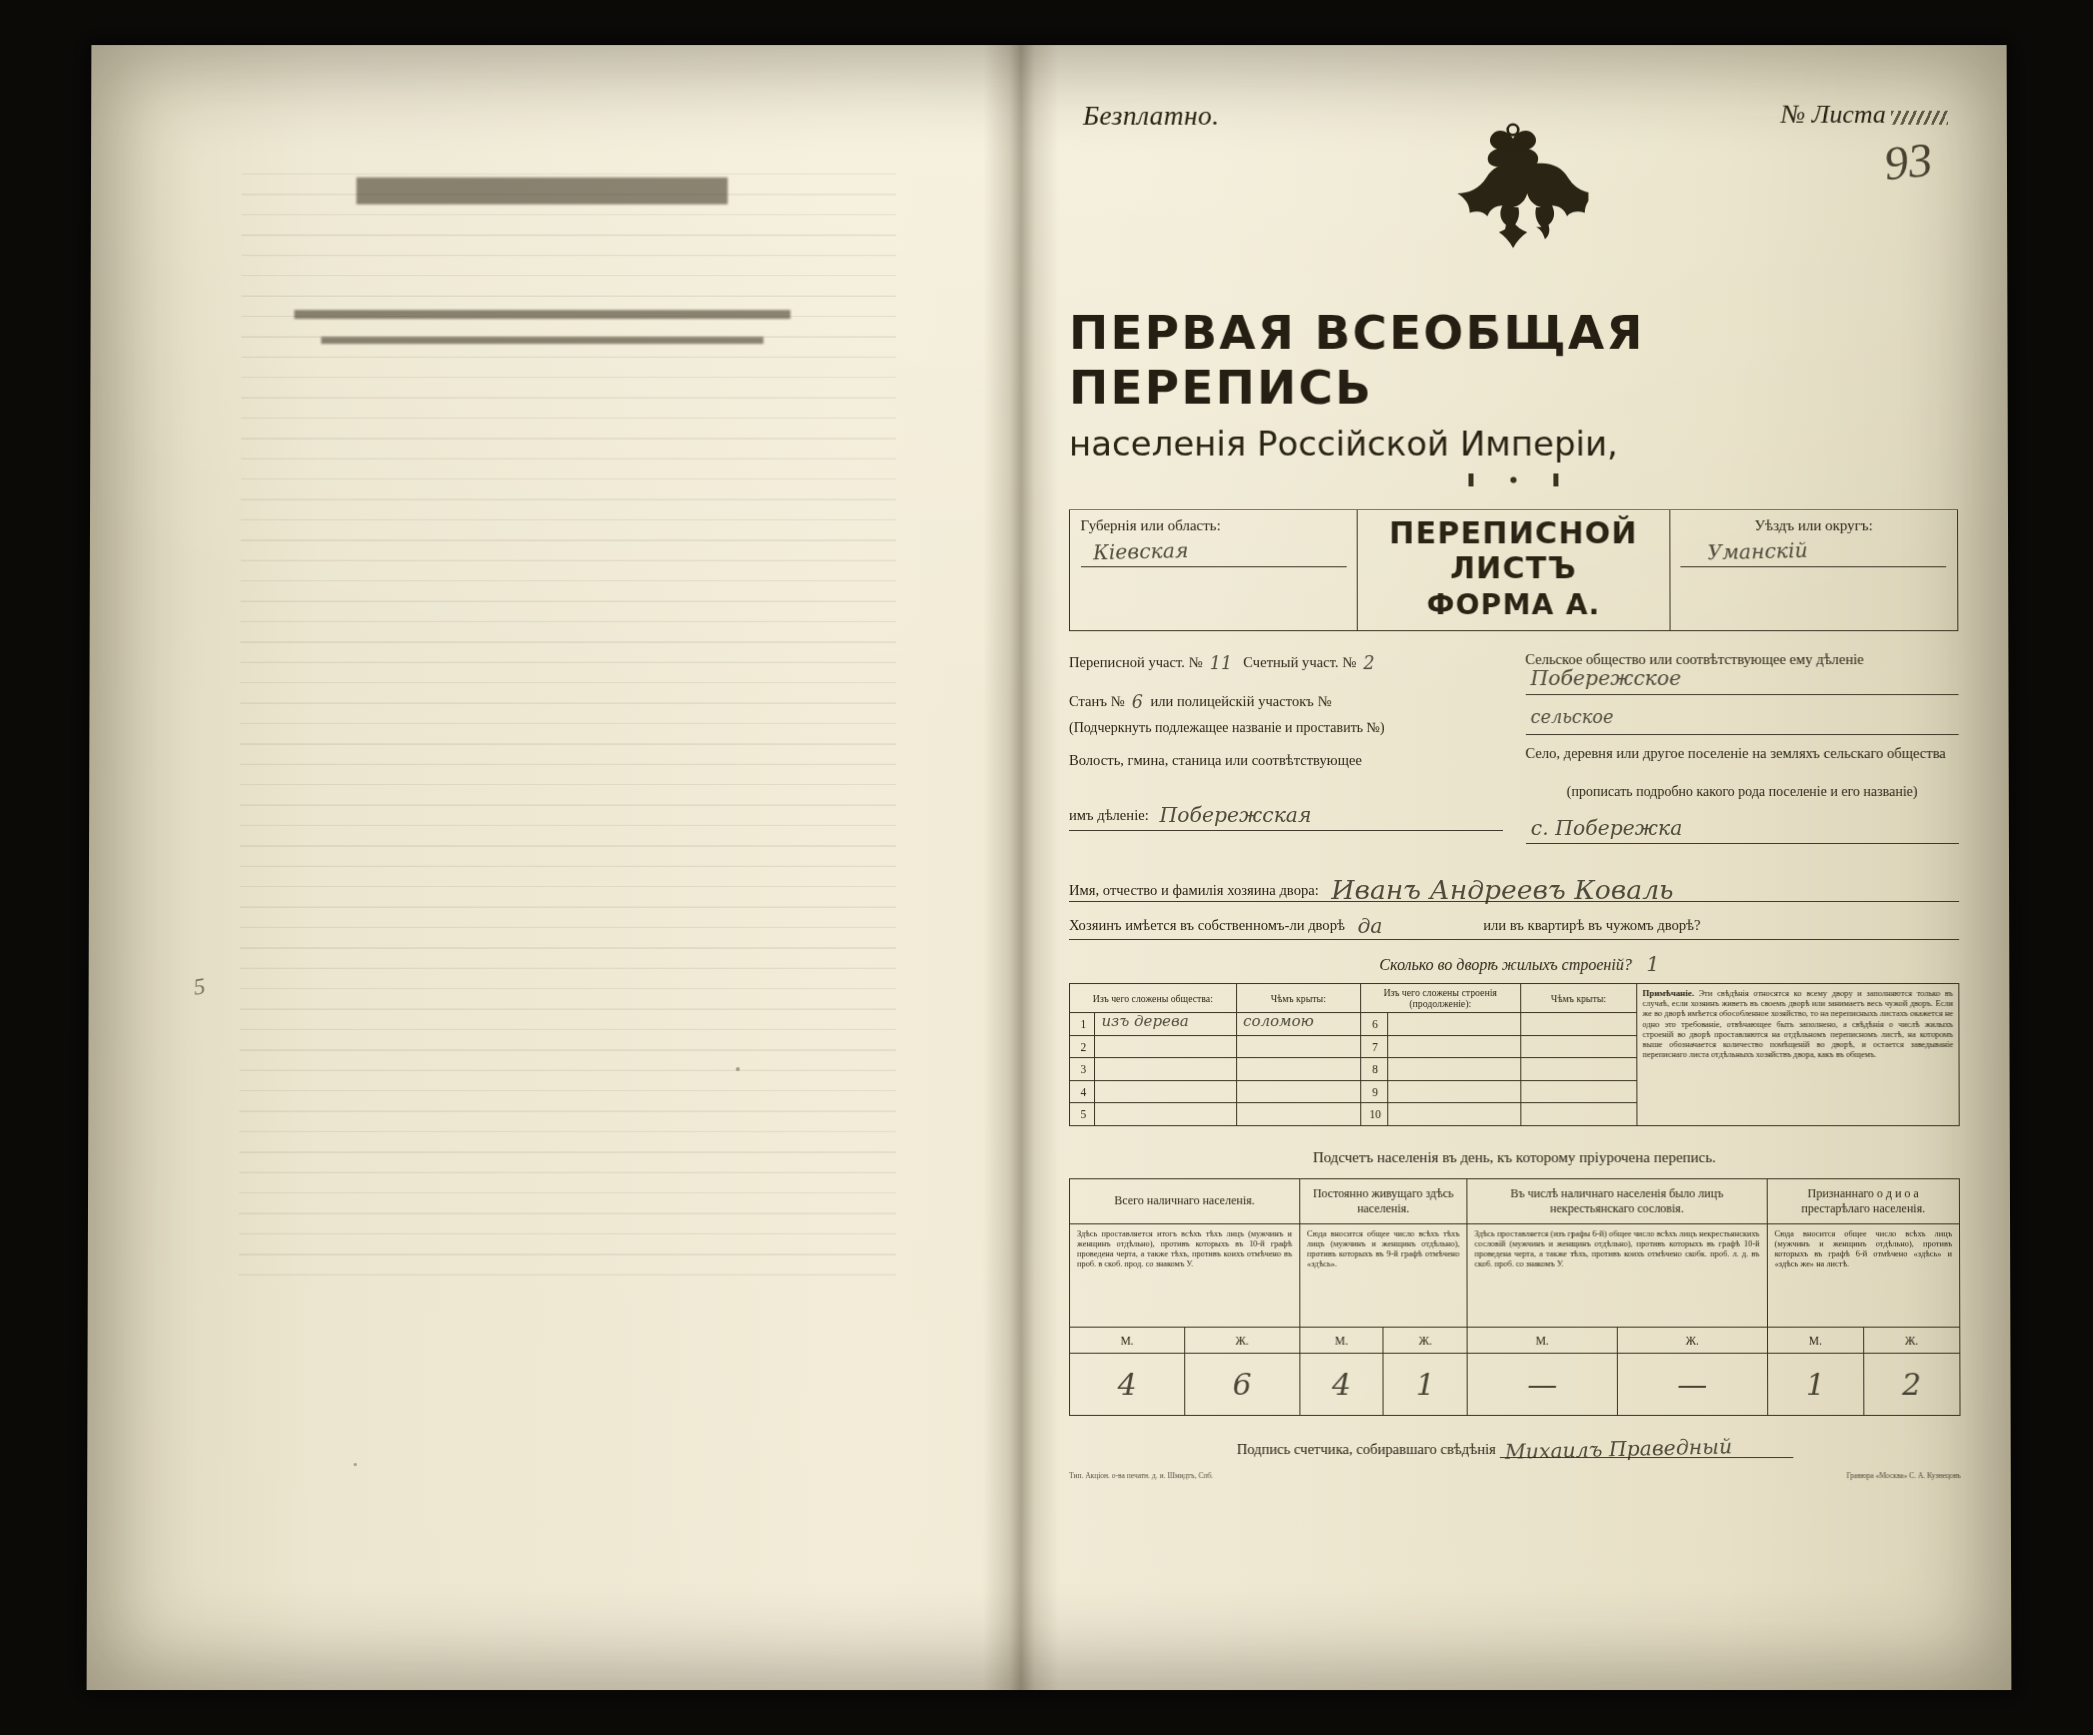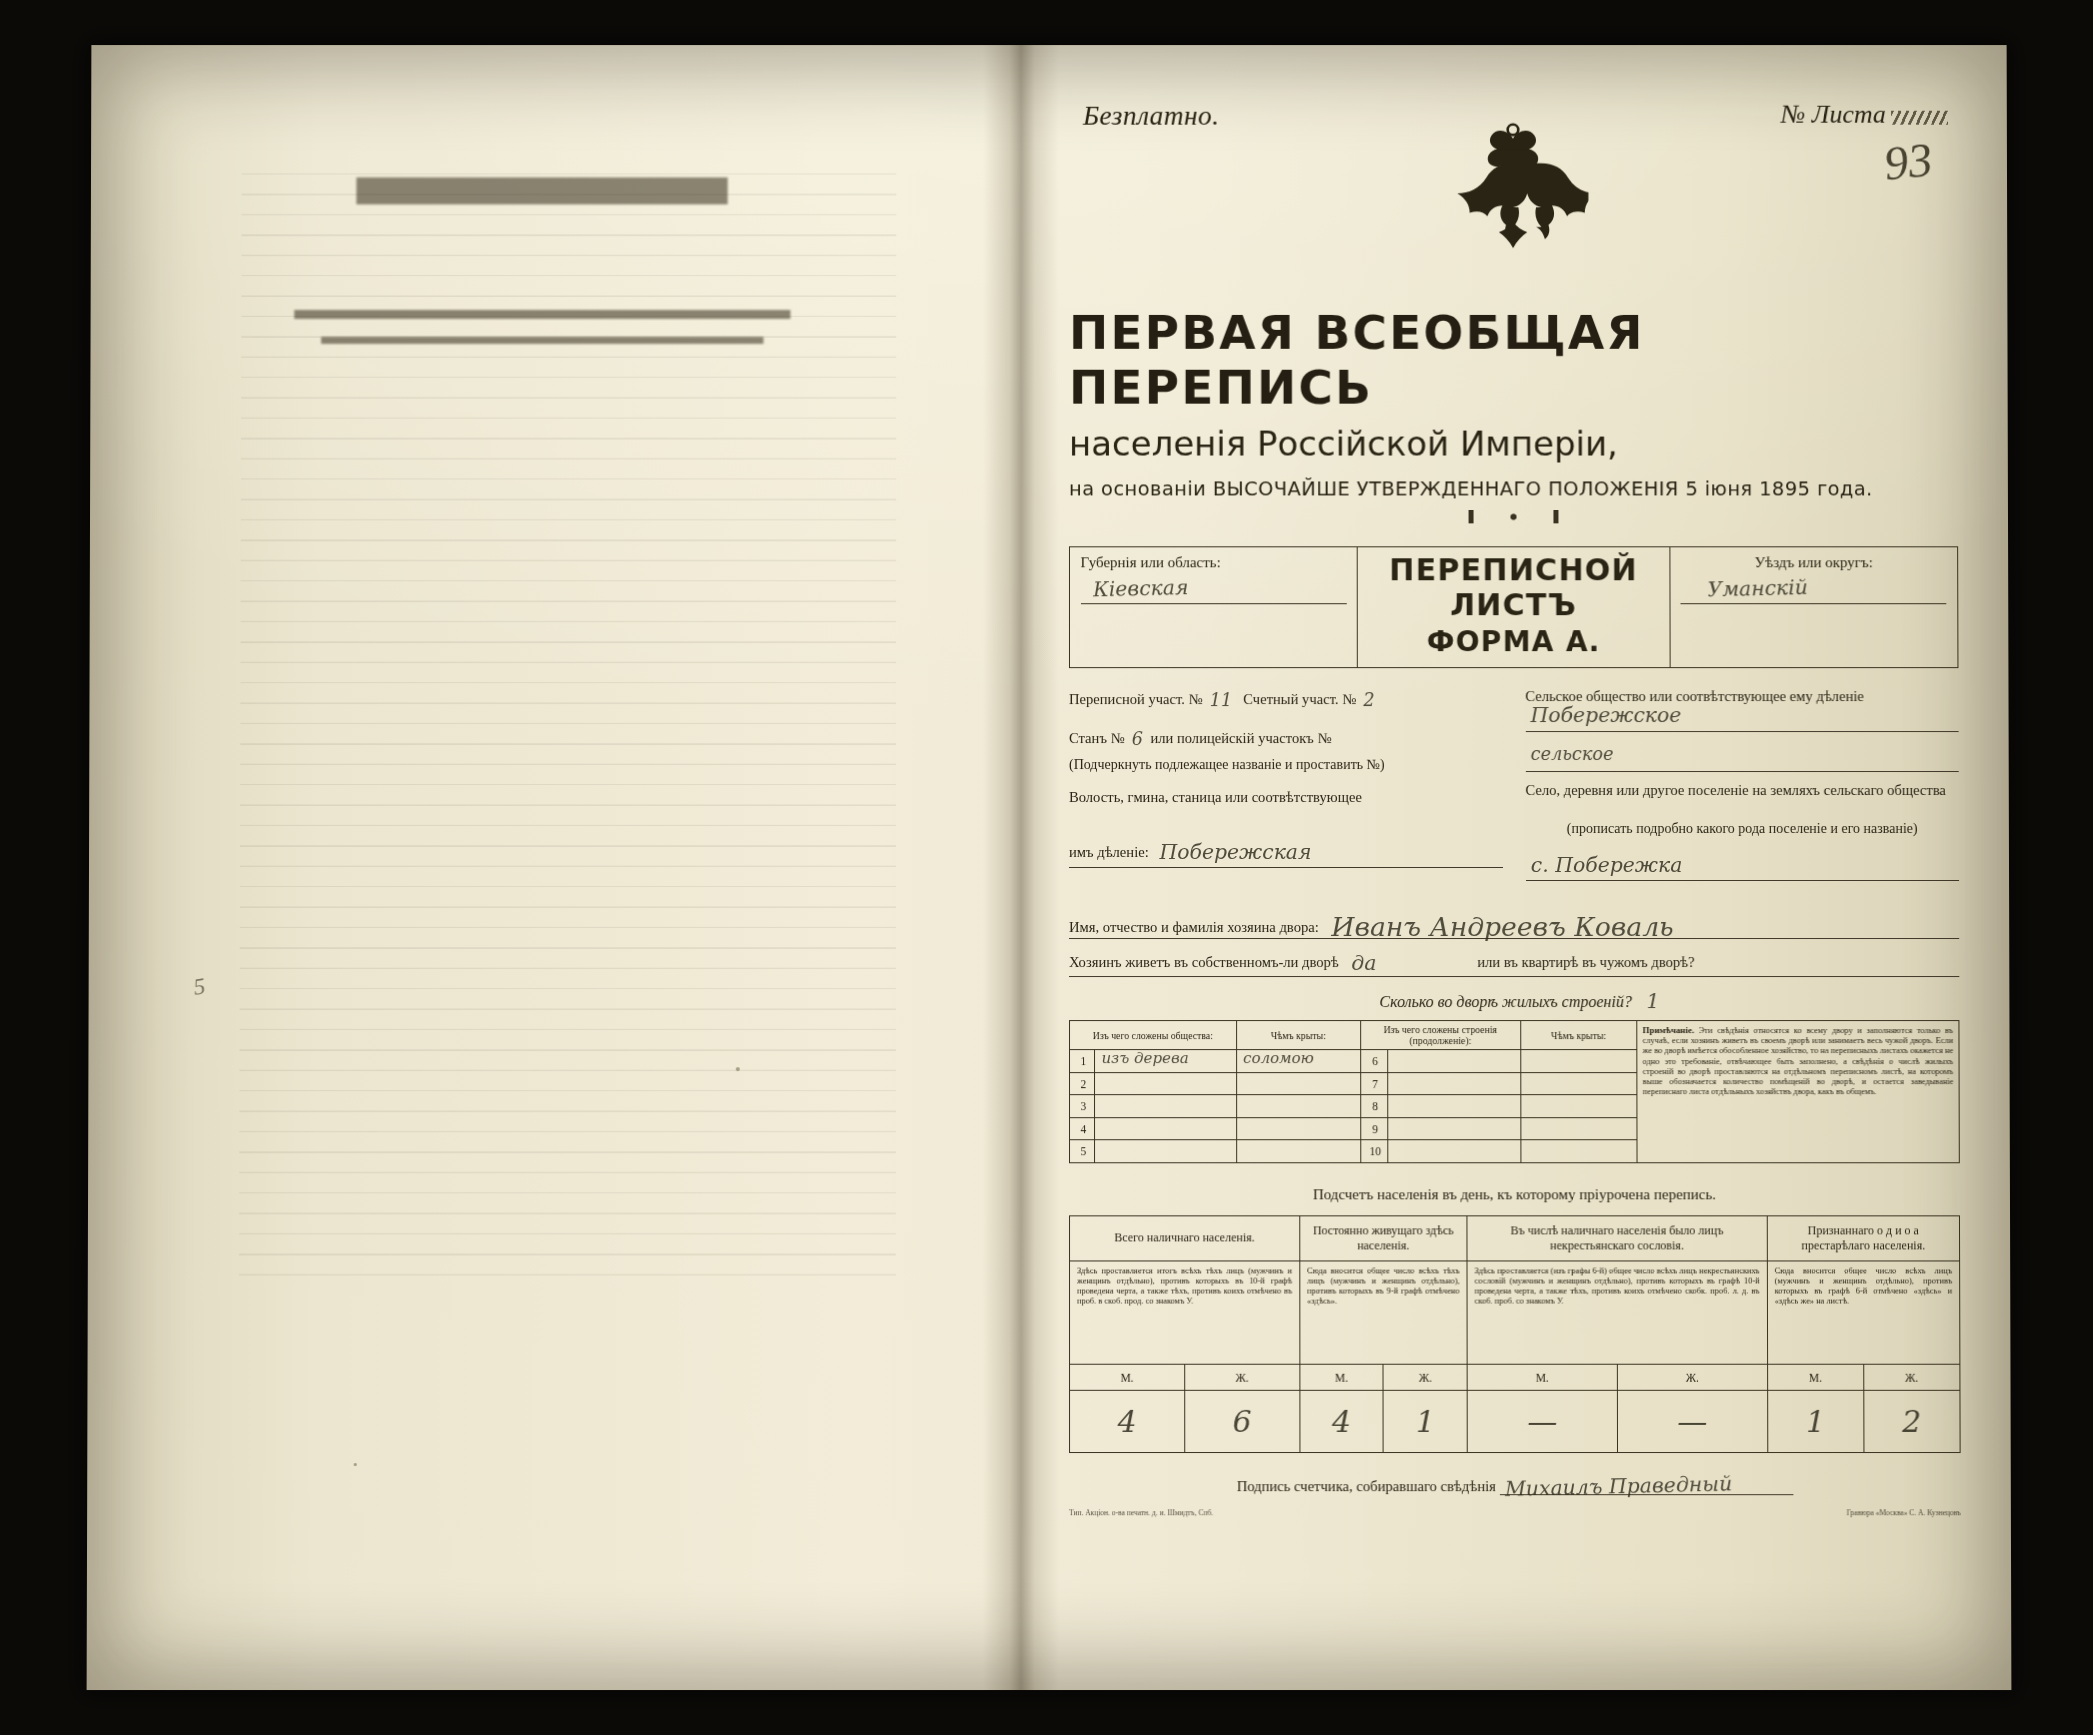--- a/index.html
+++ b/index.html
@@ -150,21 +150,20 @@
               <path d="M85 46c-14 0-24 6-30 16-8 13-20 18-33 18 10 6 14 14 14 22 9-3 16-1 20 4 3-8 9-12 17-12-4 8-3 16 4 22-2 6-1 12 4 16 2-8 6-12 10-14h-6c6-6 8-14 6-22h-6c8-2 14-8 16-16 2 8 8 14 16 16h-6c-2 8 0 16 6 22h-6c4 2 8 6 10 14 5-4 6-10 4-16 7-6 8-14 4-22 8 0 14 4 17 12 4-5 11-7 20-4 0-8 4-16 14-22-13 0-25-5-33-18-6-10-16-16-30-16z"></path>
               <path d="M85 112c-4 6-10 10-16 12 6 4 12 10 16 18 4-8 10-14 16-18-6-2-12-6-16-12z"></path>
               <circle cx="85" cy="8" r="6" fill="none" stroke="#2a2415" stroke-width="3"></circle>
             </g>
           </svg>
         </div>
 
         <div class="title">
           <div class="t1">ПЕРВАЯ ВСЕОБЩАЯ ПЕРЕПИСЬ</div>
           <div class="t2">населенія Россійской Имперіи,</div>
-          <div class="t3">на основаніи ВЫСОЧАЙШЕ УТВЕРЖДЕННАГО ПОЛОЖЕНІЯ 5 іюня 1895 года.</div>
           <div class="orn"></div>
         </div>
 
         <div class="formrow">
           <div class="fcell l">
             <div class="flab">Губернія или область:</div>
             <div class="fline">
               <span class="hw m" style="left:12.4px;top:-3.5px;">Кіевская</span>
             </div>
           </div>
@@ -220,21 +219,21 @@
             </div>
           </div>
         </div>
 
         <div class="wide">
           <div class="wl">
             <span>Имя, отчество и фамилія хозяина двора:</span>
             <span class="hw b" style="position:relative;left:8.9px;top:3.5px;">Иванъ Андреевъ Коваль</span>
           </div>
           <div class="wl">
-            <span>Хозяинъ живетъ въ собственномъ-ли дворѣ</span>
+            <span>Хозяинъ имѣется въ собственномъ-ли дворѣ</span>
             <span class="hw m" style="position:relative;left:8.9px;top:2.7px;">да</span>
             <span style="margin-left:106px">или въ квартирѣ въ чужомъ дворѣ?</span>
           </div>
           <div class="center-q">
             <span>Сколько во дворѣ жилыхъ строеній?</span>
             <span class="hw m" style="position:relative;left:10.6px;top:1.8px;">1</span>
           </div>
         </div>
 
         <table class="btable">

